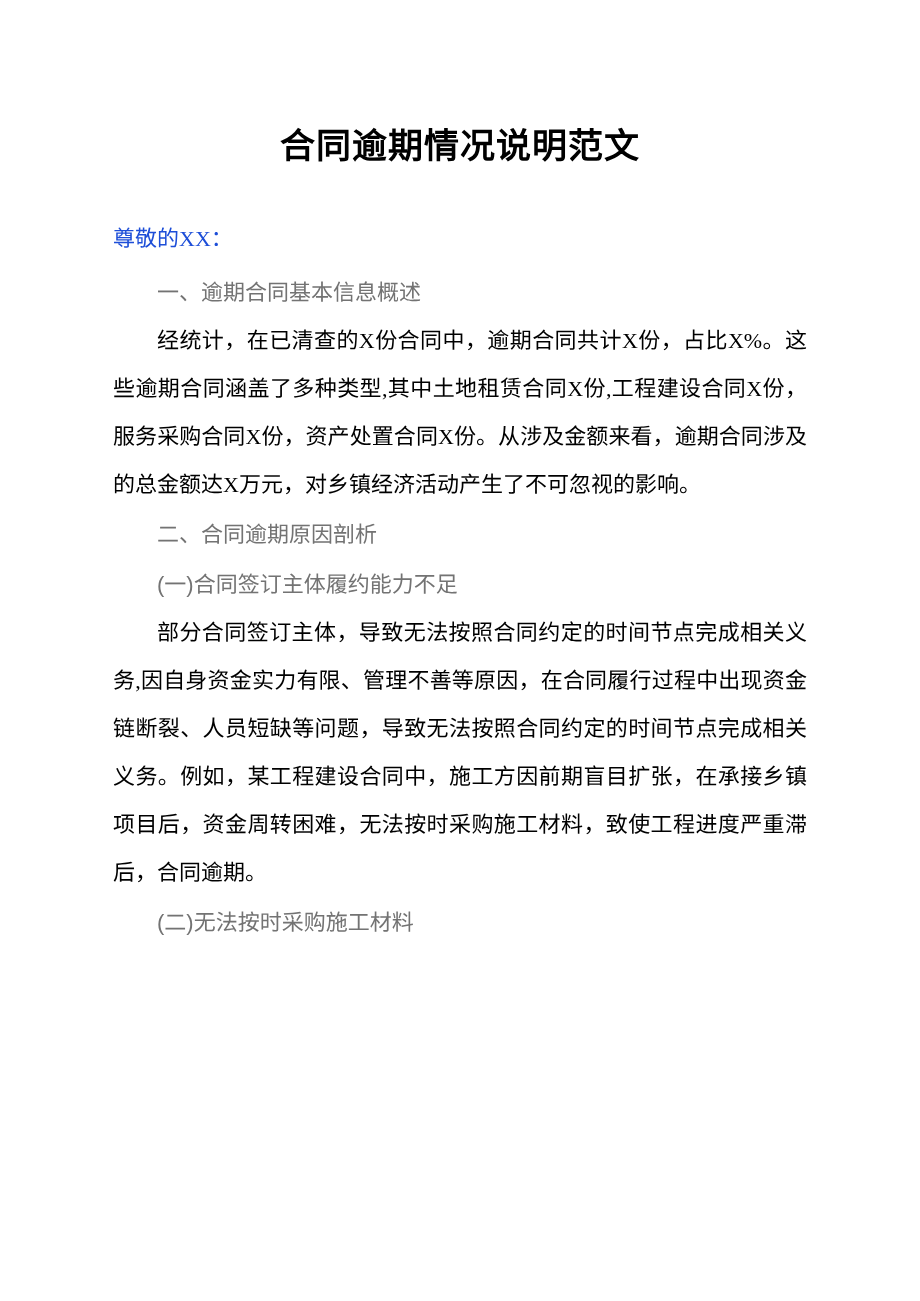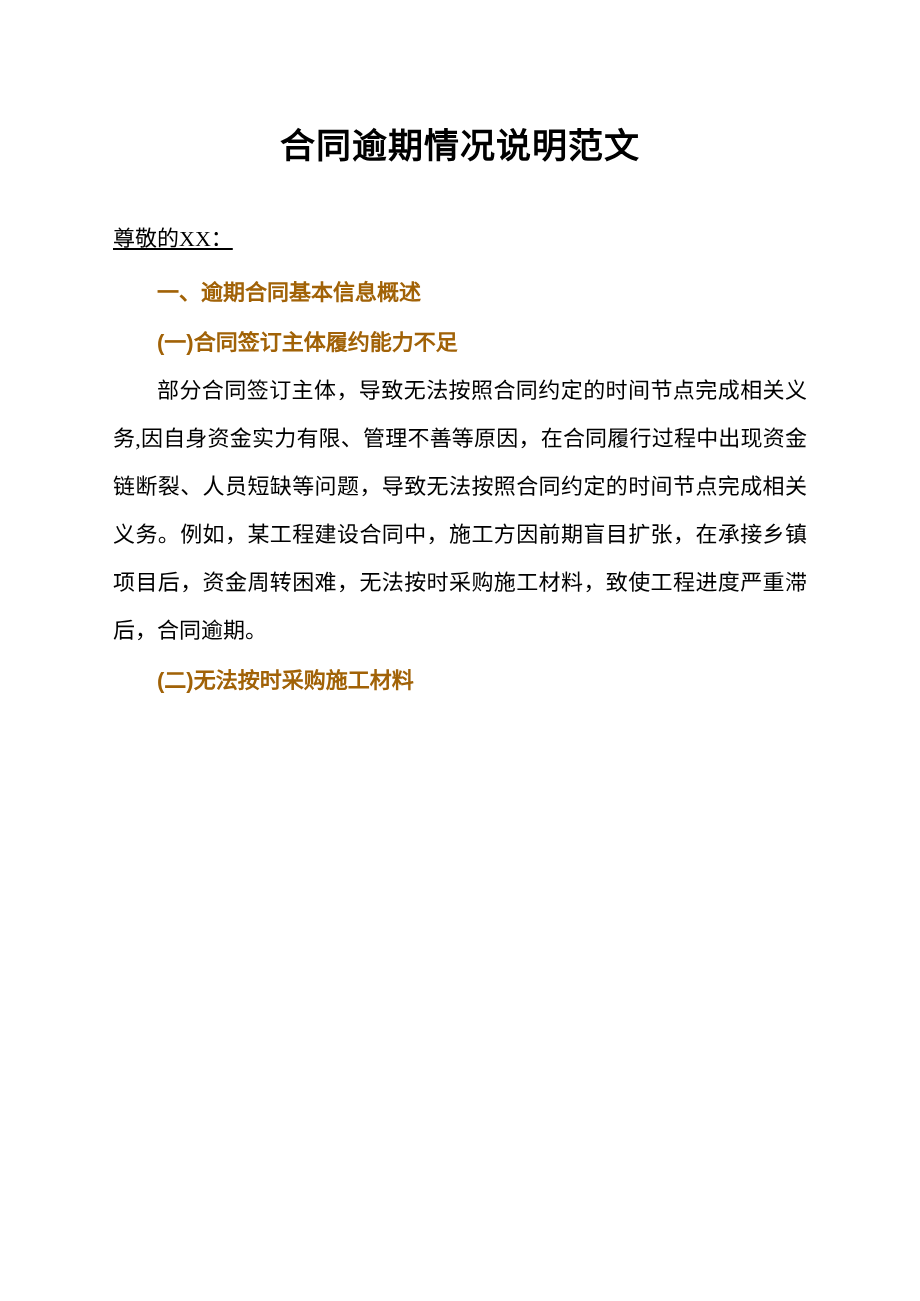--- a/index.html
+++ b/index.html
@@ -28,58 +28,59 @@
     text-align: center;
     letter-spacing: 1px;
     color: #000000;
   }
   .salutation {
     margin: 49px 0 6px 0;
     font-family: "Liberation Serif", "DejaVu Serif", serif;
     font-size: 22px;
     line-height: 48px;
     text-indent: 0;
-    color: #000000;
-    text-decoration: underline;
+    color: #1d4ed8;
   }
   .para {
     margin: 0;
     font-family: "Liberation Serif", "DejaVu Serif", serif;
     font-size: 22px;
     line-height: 48px;
     text-align: justify;
     text-justify: inter-ideograph;
     text-indent: 2em;
     word-break: break-all;
     color: #000000;
   }
   .heading, .subheading {
     margin: 2px 0 0 0;
     font-family: "Liberation Sans", "DejaVu Sans", sans-serif;
-    font-weight: bold;
+    font-weight: normal;
     font-size: 22px;
     line-height: 48px;
     text-indent: 2em;
-    color: #a16207;
+    color: #737373;
   }
 </style>
 </head>
 <body>
 
 <div class="page">
   <div class="doc">
 
     <h1 class="doc-title">合同逾期情况说明范文</h1>
 
     <p class="salutation">尊敬的XX：</p>
 
 
     <h2 class="heading">一、逾期合同基本信息概述</h2>
 
+    <p class="para">经统计，在已清查的X份合同中，逾期合同共计X份，占比X%。这些逾期合同涵盖了多种类型,其中土地租赁合同X份,工程建设合同X份，服务采购合同X份，资产处置合同X份。从涉及金额来看，逾期合同涉及的总金额达X万元，对乡镇经济活动产生了不可忽视的影响。</p>
 
+    <h2 class="heading">二、合同逾期原因剖析</h2>
 
     <h3 class="subheading">(一)合同签订主体履约能力不足</h3>
 
     <p class="para">部分合同签订主体，导致无法按照合同约定的时间节点完成相关义务,因自身资金实力有限、管理不善等原因，在合同履行过程中出现资金链断裂、人员短缺等问题，导致无法按照合同约定的时间节点完成相关义务。例如，某工程建设合同中，施工方因前期盲目扩张，在承接乡镇项目后，资金周转困难，无法按时采购施工材料，致使工程进度严重滞后，合同逾期。</p>
 
     <h3 class="subheading">(二)无法按时采购施工材料</h3>
 
 
   </div>
 </div>

